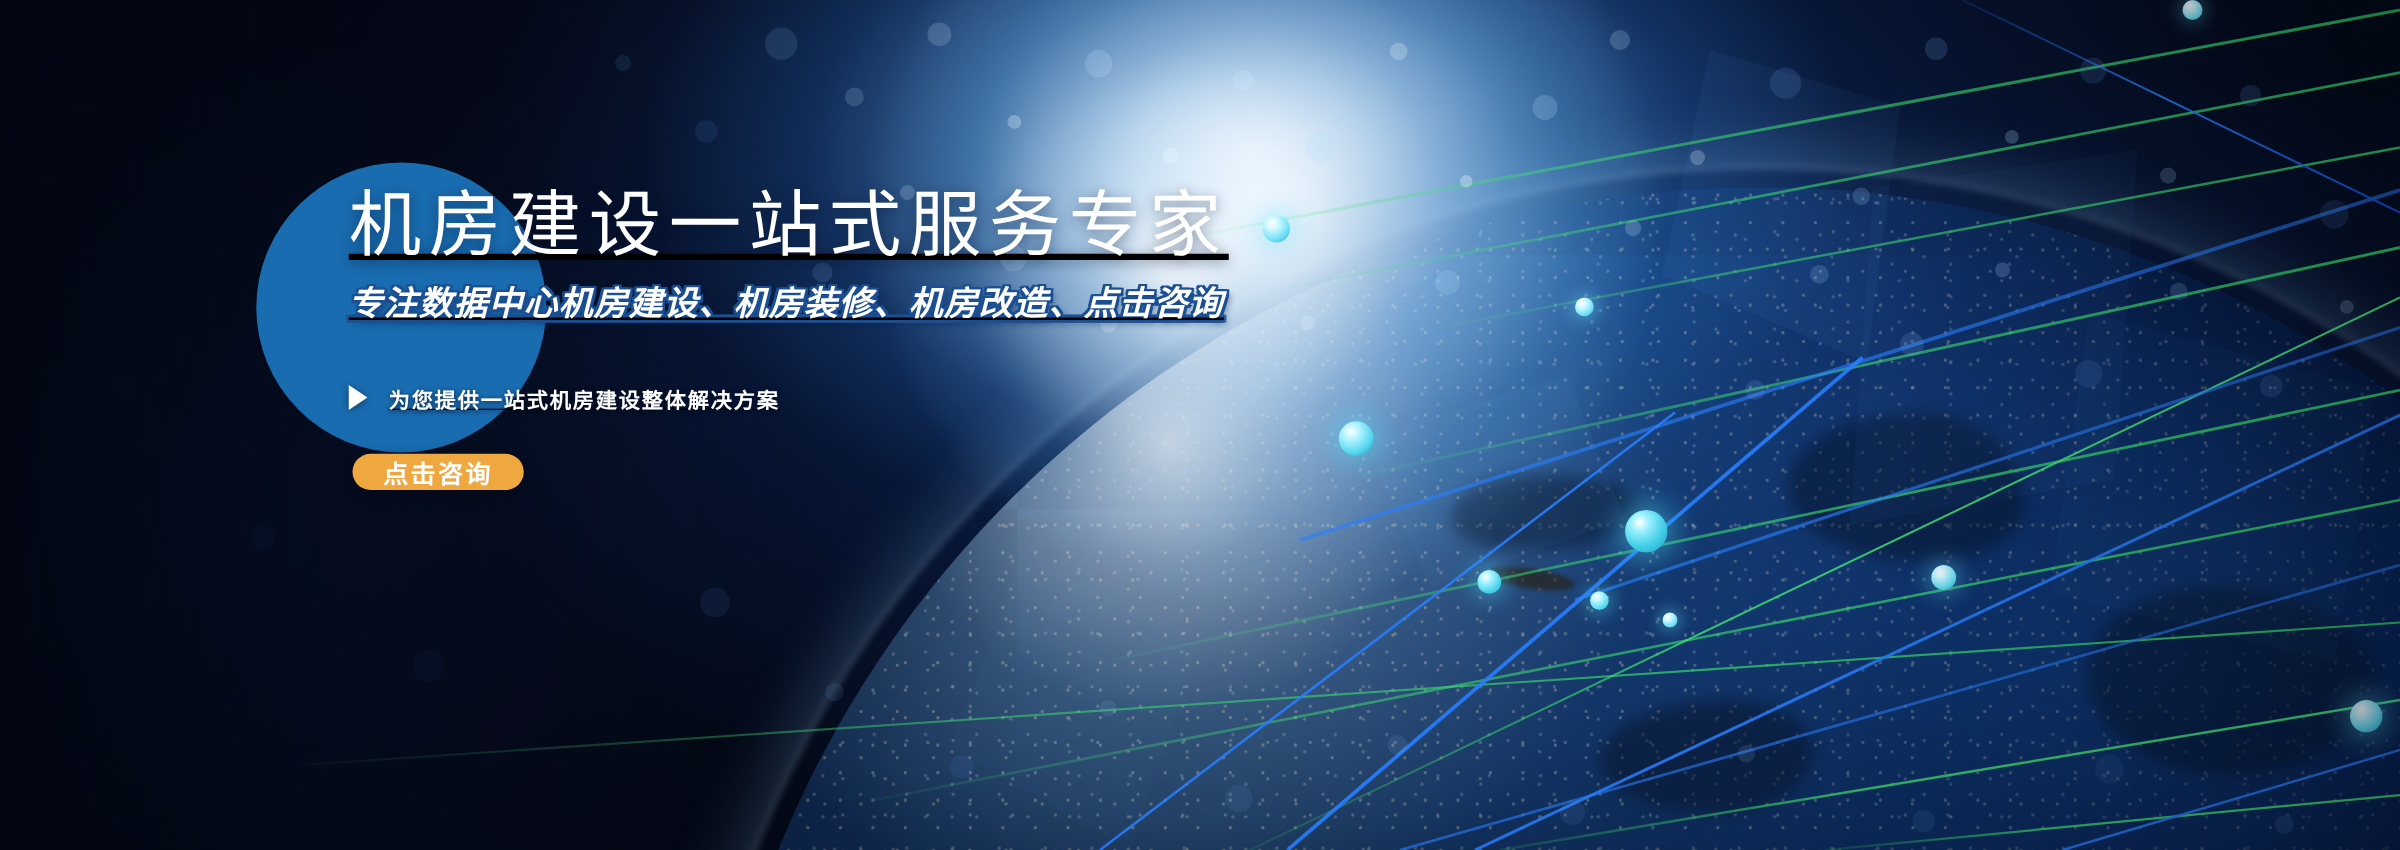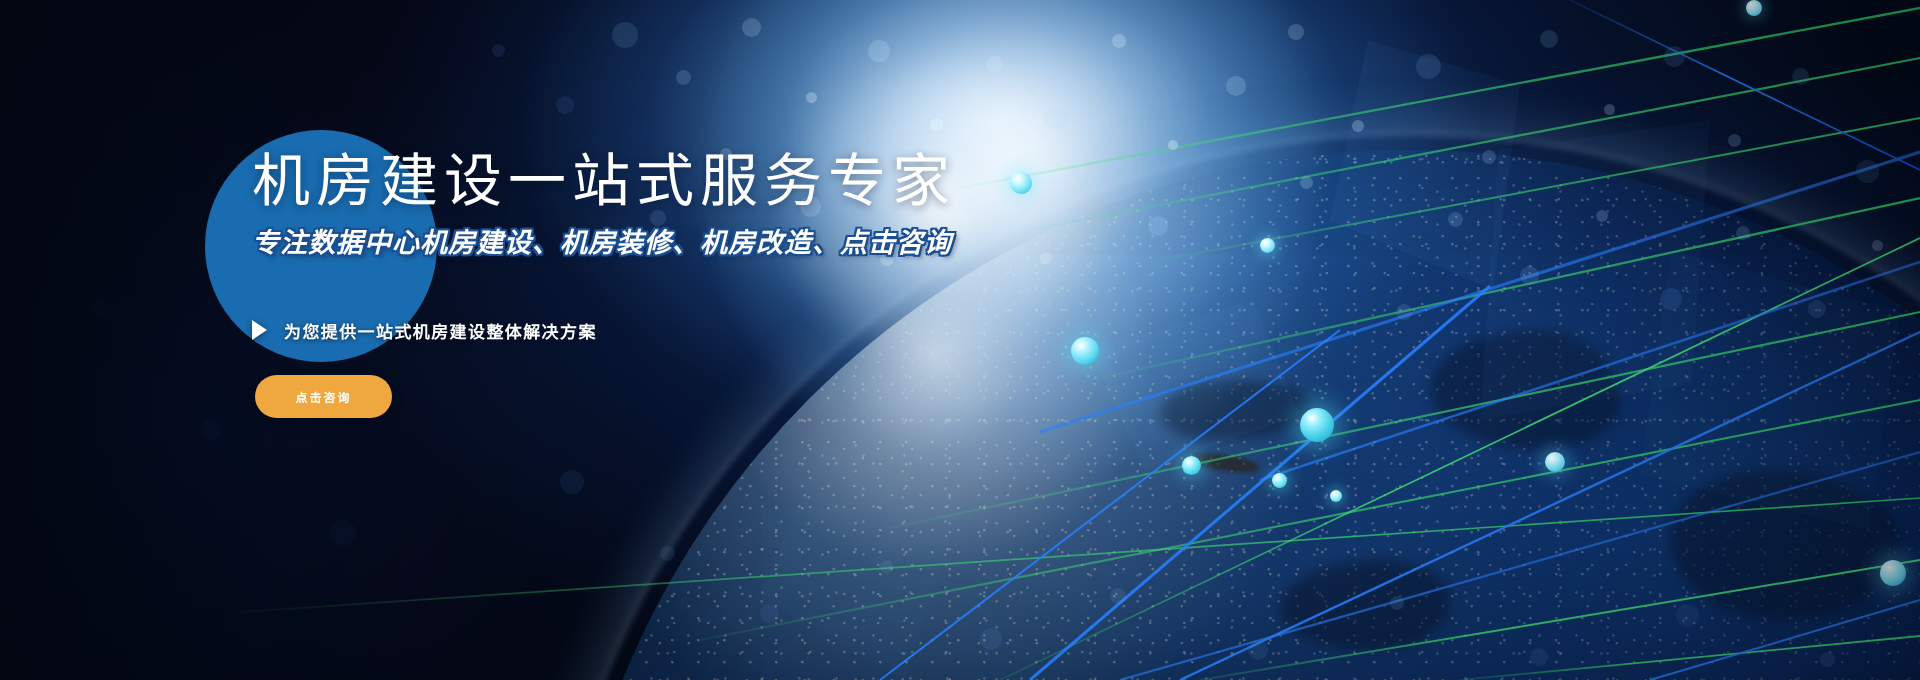--- a/index.html
+++ b/index.html
@@ -110,63 +110,64 @@
 
   
   .blue-disc{
     position:absolute; left:205px; top:130px;
     width:232px; height:232px; border-radius:50%;
     background:#1a6fb5;
     opacity:0.97;
   }
 
   .content{
-    position:absolute; left:252px; top:150px; width:1100px;
+    position:absolute; left:279px; top:150px; width:1100px;
     z-index:40;
+    text-decoration:underline;
   }
 
   .headline{
     font-size:58px; line-height:1.08; font-weight:400;
     color:#ffffff; letter-spacing:6px; white-space:nowrap;
     text-shadow:0 2px 10px rgba(4,18,48,0.45);
   }
 
   .subheadline{
     margin-top:8px;
     font-size:27px; font-weight:700; font-style:italic;
     letter-spacing:1px; white-space:nowrap;
     color:#ffffff;
     text-shadow:
       2px 0 0 #1b4f92, -2px 0 0 #1b4f92, 0 2px 0 #1b4f92, 0 -2px 0 #1b4f92,
       2px 2px 0 #1b4f92, -2px 2px 0 #1b4f92, 2px -2px 0 #1b4f92, -2px -2px 0 #1b4f92,
       3px 3px 5px rgba(8,30,70,0.55);
   }
 
   .tagline-row{
-    margin-top:58px; display:flex; align-items:center; gap:17px;
+    margin-top:46px; display:flex; align-items:center; gap:17px;
   }
   .tri-icon{
     width:0; height:0;
     border-left:15px solid #ffffff;
     border-top:10px solid transparent;
     border-bottom:10px solid transparent;
     filter:drop-shadow(0 1px 3px rgba(0,0,0,0.45));
   }
   .tagline-text{
     font-size:17px; font-weight:700; color:#ffffff; letter-spacing:1.4px;
     text-shadow:0 1px 4px rgba(2,10,30,0.7);
     white-space:nowrap;
   }
 
   .cta{
     display:inline-flex; align-items:center; justify-content:center;
     margin-top:32px; margin-left:3px;
-    width:137px; height:43px; border:none; border-radius:22px;
+    width:137px; height:29px; border:none; border-radius:22px;
     background:#efa83f;
-    color:#ffffff; font-size:12px; font-weight:700; letter-spacing:2px;
+    color:#ffffff; font-size:20px; font-weight:700; letter-spacing:2px;
     cursor:pointer;
     font-family:"Liberation Sans","DejaVu Sans",sans-serif;
     box-shadow:0 3px 12px rgba(0,0,0,0.30);
   }
 </style>
 </head>
 <body>
 
 <div class="banner">
 

